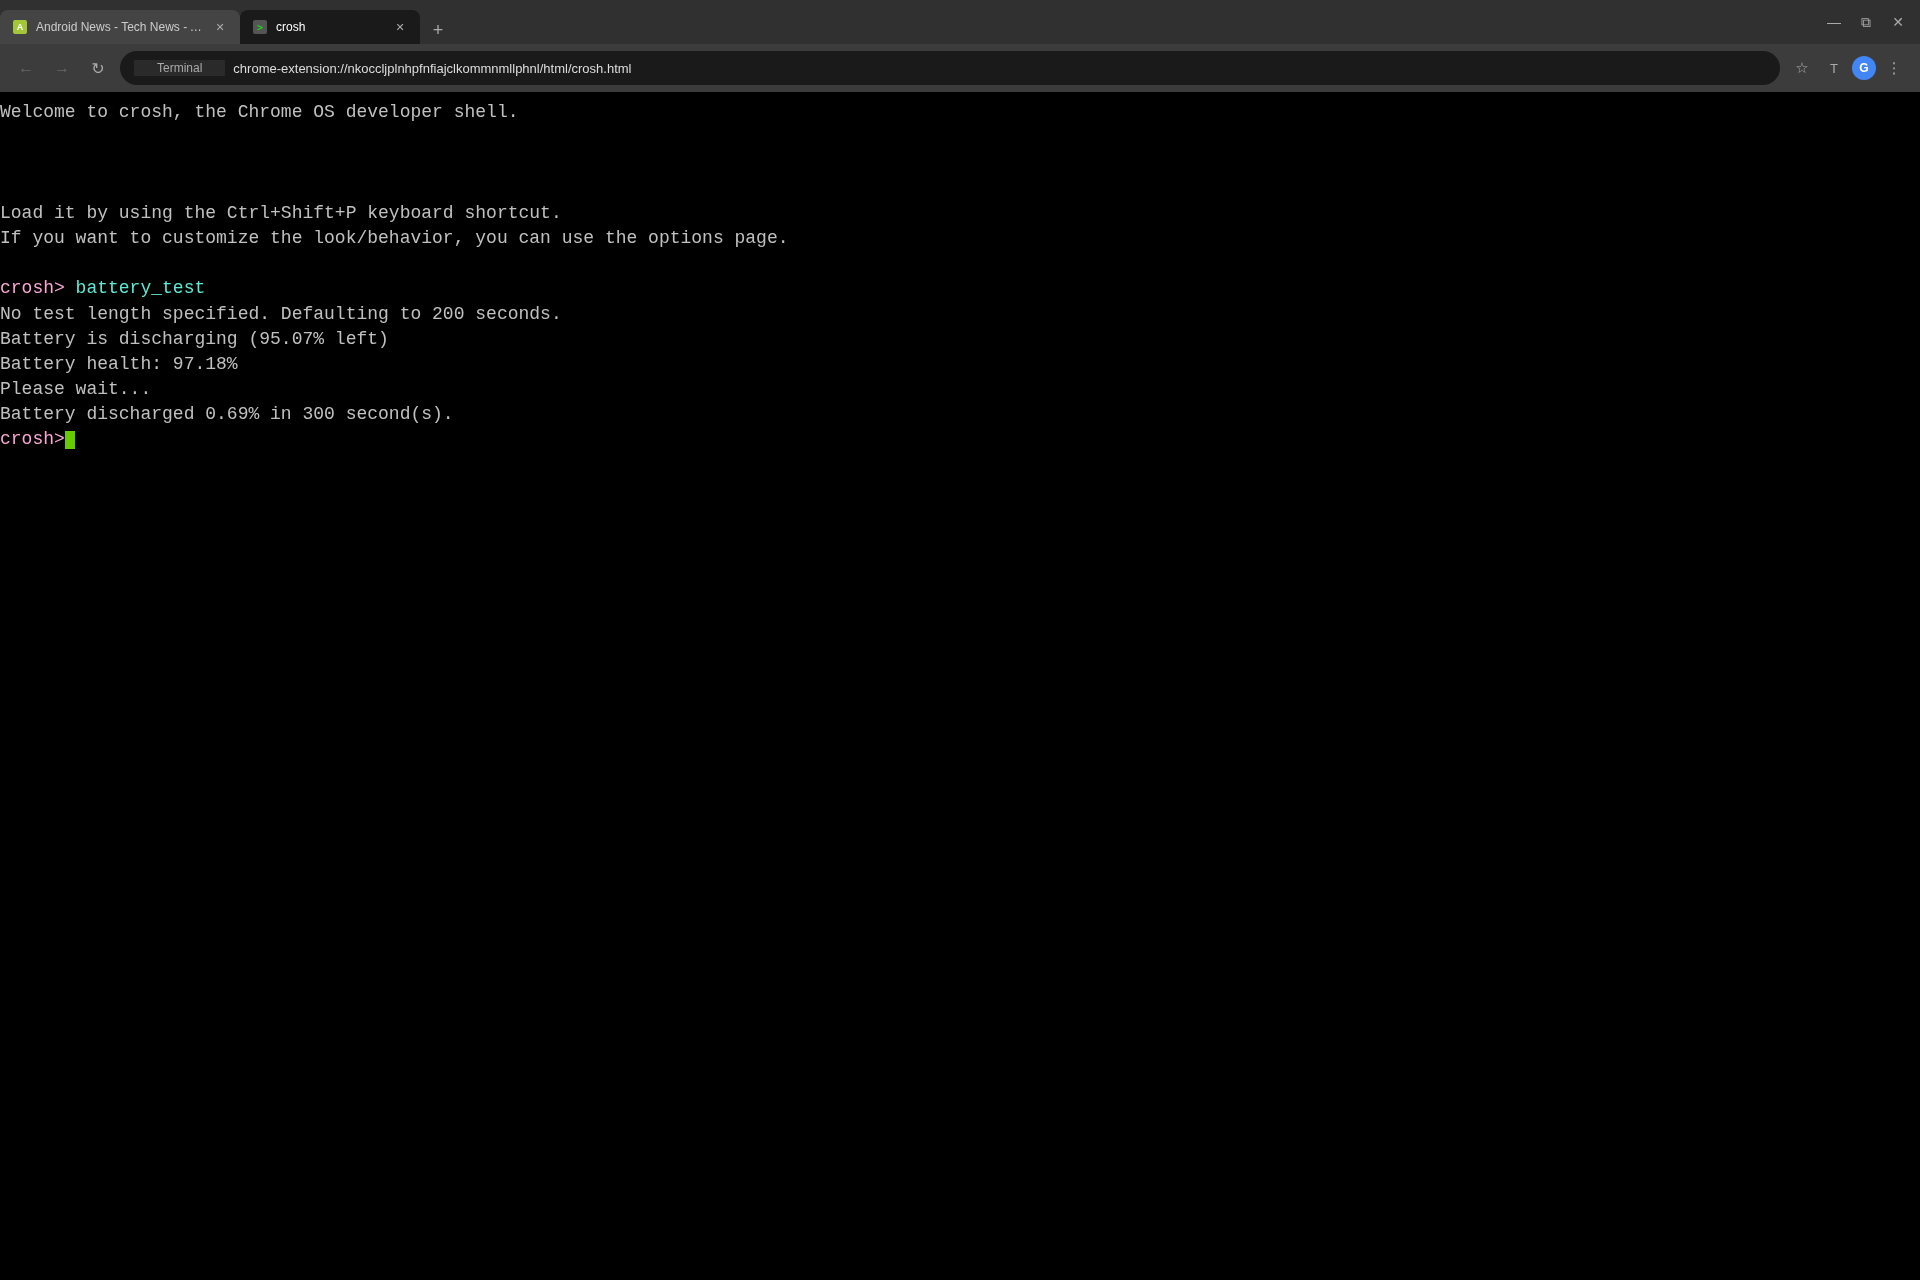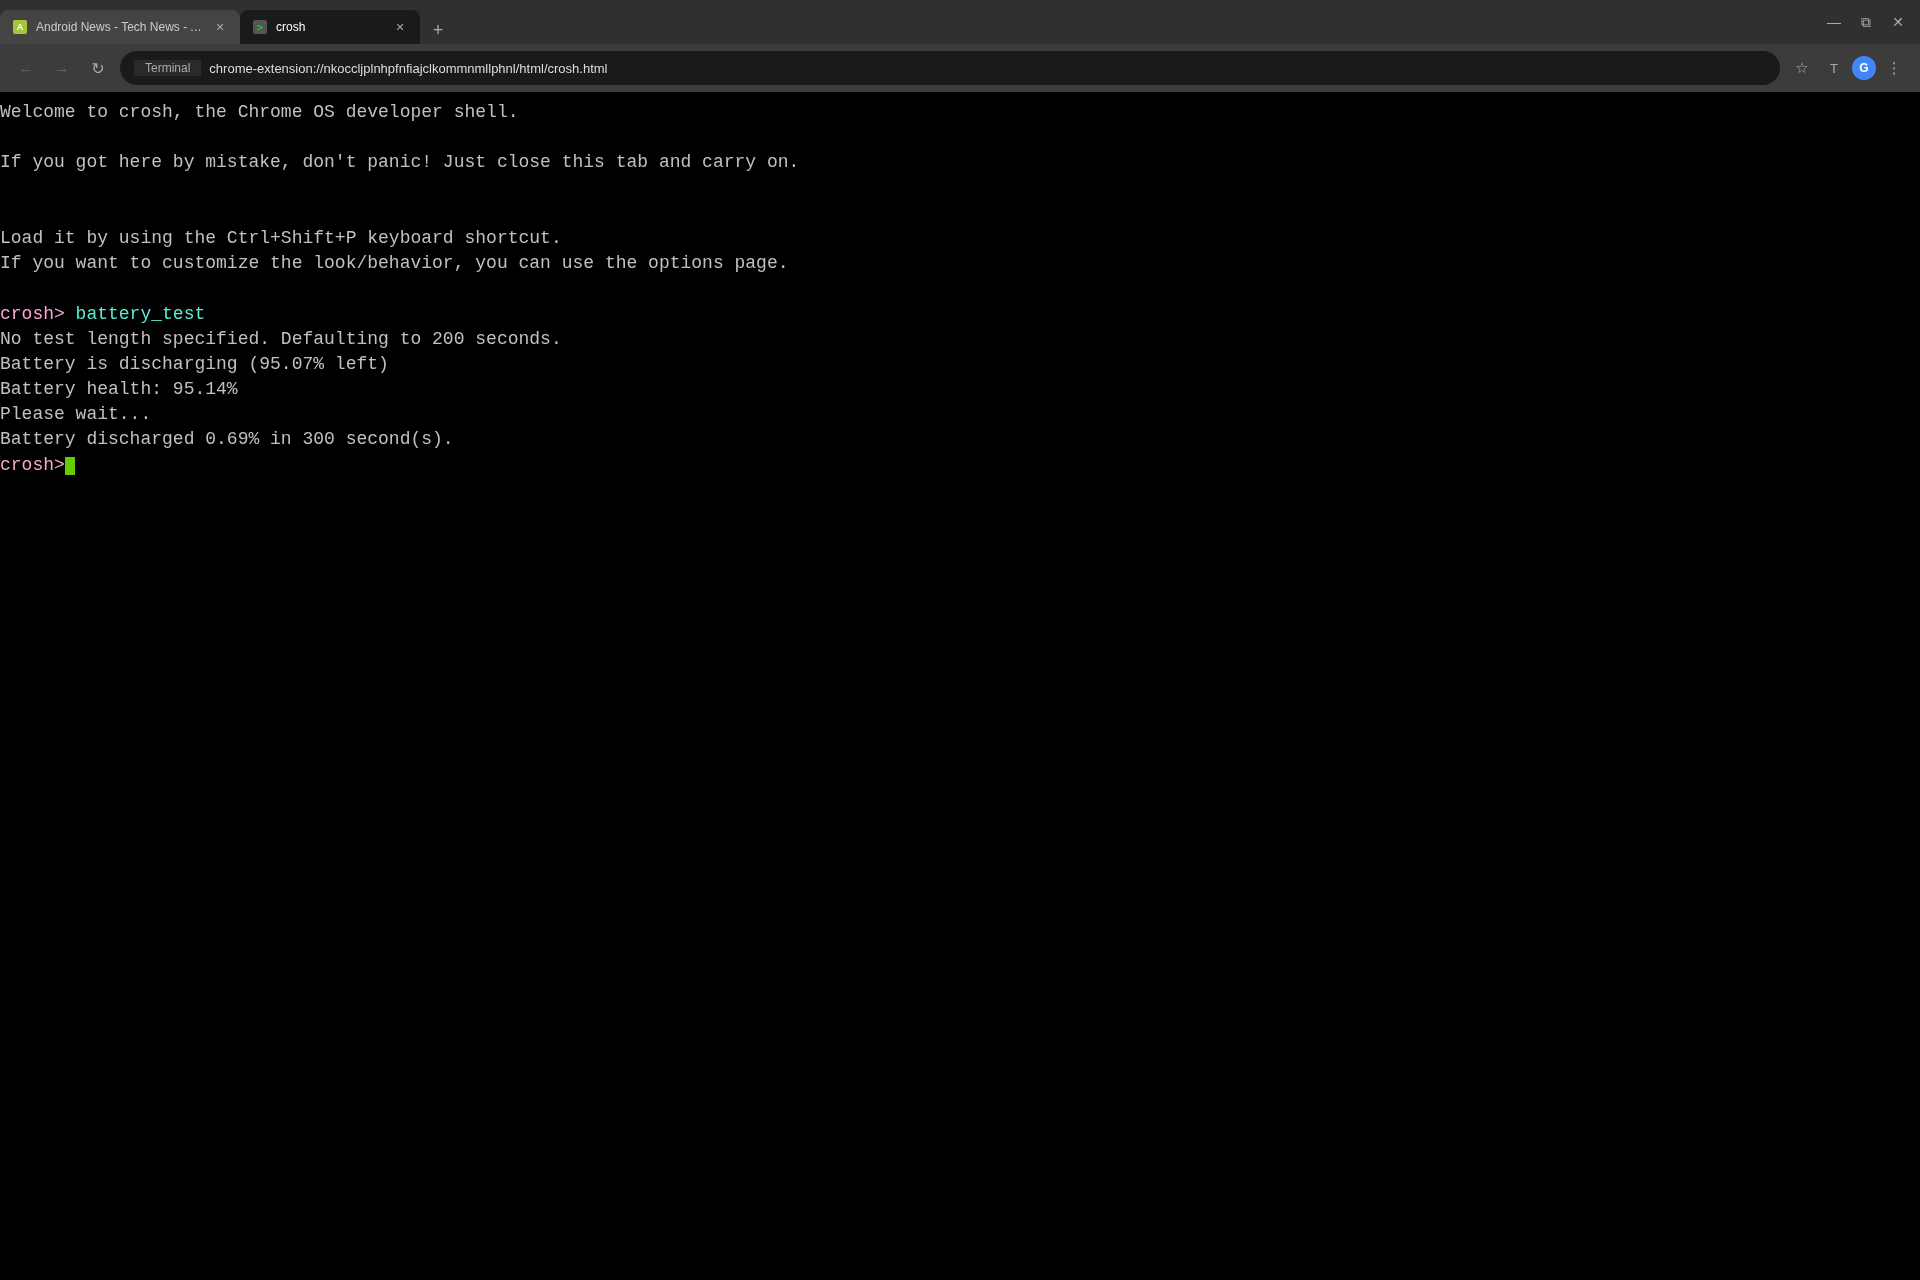--- a/index.html
+++ b/index.html
@@ -251,47 +251,46 @@
     </div>
   </div>
 
   <div class="address-bar">
 
     <div class="nav-btn disabled">←</div>
     <div class="nav-btn disabled">→</div>
     <div class="nav-btn">↻</div>
 
     <div class="url-bar">
-      <span class="url-icon" style="color:#aaa; font-size:12px; background:#2a2a2a; border-radius:1px; padding:1px 11px;">Terminal</span>
+      <span class="url-icon" style="color:#aaa; font-size:12px; background:#2a2a2a; border-radius:1px; padding:1px 23px;">Terminal</span>
       <span class="url-text">chrome-extension://nkoccljplnhpfnfiajclkommnmllphnl/html/crosh.html</span>
     </div>
 
     <div class="toolbar-right">
       <div class="toolbar-btn">☆</div>
       <div class="toolbar-btn" style="font-size:13px;">T</div>
       <div class="google-icon">G</div>
       <div class="toolbar-btn">⋮</div>
     </div>
   </div>
 
   <div class="terminal">
     <div>Welcome to crosh, the Chrome OS developer shell.</div>
     <div>&nbsp;</div>
-    <div>If you got here by mistake, don't panic!  Just close this tab and carry on.</div>
     <div>&nbsp;</div>
     <div>&nbsp;</div>
     <div>Load it by using the Ctrl+Shift+P keyboard shortcut.</div>
     <div>If you want to customize the look/behavior, you can use the options page.</div>
     <div>&nbsp;</div>
     <div>
       <span class="prompt">crosh&gt;</span><span class="command"> battery_test</span>
     </div>
     <div>No test length specified. Defaulting to 200 seconds.</div>
     <div>Battery is discharging (95.07% left)</div>
-    <div>Battery health: 95.14%</div>
+    <div>Battery health: 97.18%</div>
     <div>Please wait...</div>
     <div>Battery discharged 0.69% in 300 second(s).</div>
     <div>
       <span class="prompt">crosh&gt;</span><span class="cursor"></span>
     </div>
   </div>
 
 </div>
 
 </body></html>

